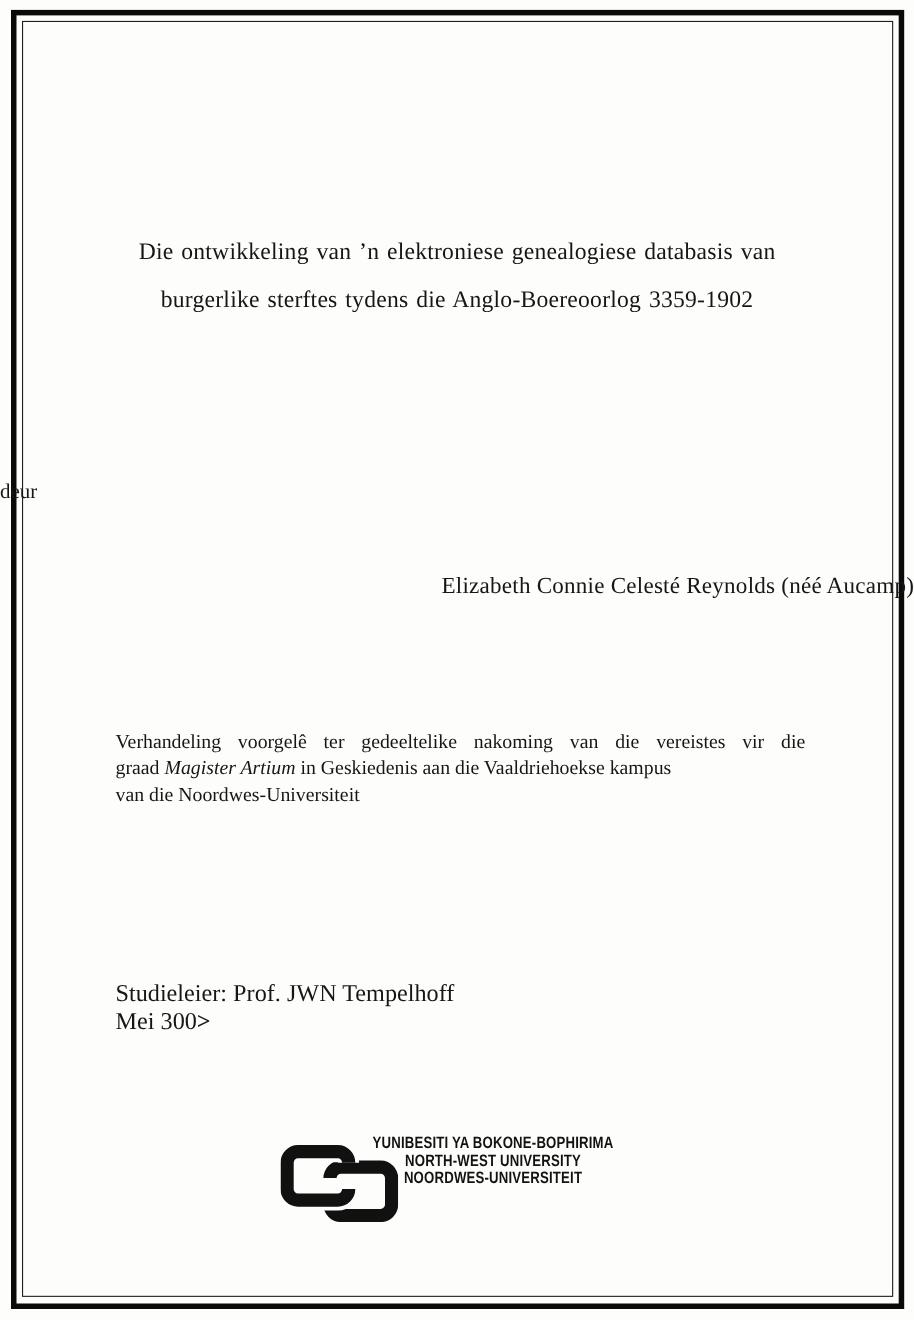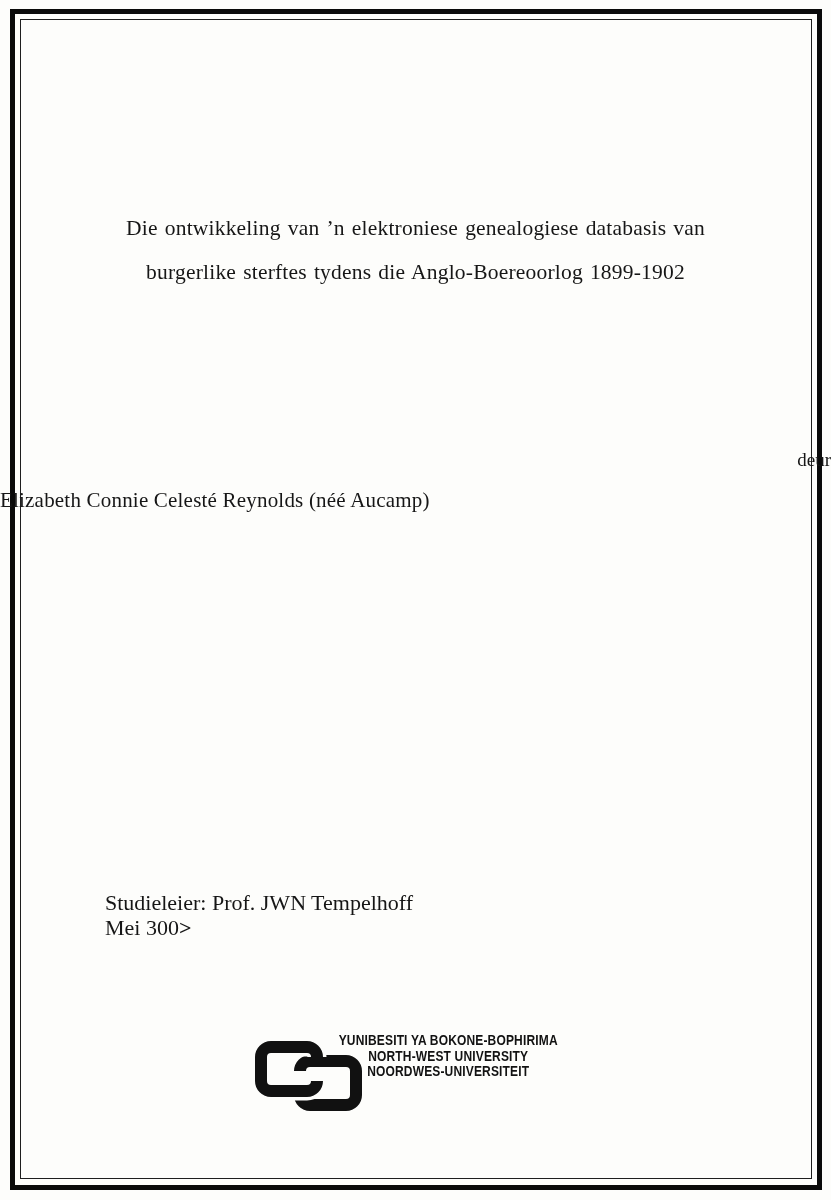--- a/index.html
+++ b/index.html
@@ -35,28 +35,27 @@
     top:206px;left:60px;right:60px;
     text-align:center;
     font-size:21.5px;
     line-height:44px;
     letter-spacing:0.2px;
     word-spacing:1.5px;
   }
   .byline{
     position:absolute;
     top:437px;left:0;right:0;
-    text-align:right;
+    text-align:left;
     font-size:19px;
-    margin-top:12px;
   }
   .author{
     position:absolute;
-    top:488px;left:0;right:0;
-    text-align:left;
+    top:520px;left:0;right:0;
+    text-align:right;
     font-size:21px;
     letter-spacing:0.2px;
   }
   .statement{
     position:absolute;
     top:662px;left:105px;
     width:627px;
     font-size:18px;
     line-height:24px;
   }
@@ -104,27 +103,32 @@
 </head>
 <body>
 
 <div class="page">
 
   <div class="border-outer"></div>
   <div class="border-inner"></div>
 
   <div class="title">
     <div>Die ontwikkeling van ’n elektroniese genealogiese databasis van</div>
-    <div>burgerlike sterftes tydens die Anglo-Boereoorlog 1899-1902</div>
+    <div>burgerlike sterftes tydens die Anglo-Boereoorlog 3359-1902</div>
   </div>
 
   <div class="byline">deur</div>
 
   <div class="author">Elizabeth Connie Celesté Reynolds (néé Aucamp)</div>
 
+  <div class="statement">
+    <div class="justified">Verhandeling voorgelê ter gedeeltelike nakoming van die vereistes vir die</div>
+    <div><span>graad </span><span class="italic">Magister Artium</span><span> in Geskiedenis aan die Vaaldriehoekse kampus</span></div>
+    <div>van die Noordwes-Universiteit</div>
+  </div>
 
   <div class="supervisor-block">
     <div>Studieleier: Prof. JWN Tempelhoff</div>
     <div><span>Mei 300</span><span class="date-glyph">&gt;</span></div>
   </div>
 
   <div class="logo">
     <svg class="logo-mark" viewBox="0 0 107 70" role="img">
 
       <path d="M 45 30 A 10 10 0 0 1 55 20 L 91 20 A 10 10 0 0 1 101 30 L 101 54 A 10 10 0 0 1 91 64 L 55 64 A 10 10 0 0 1 45 54" fill="none" stroke="#111111" stroke-width="12"></path>

